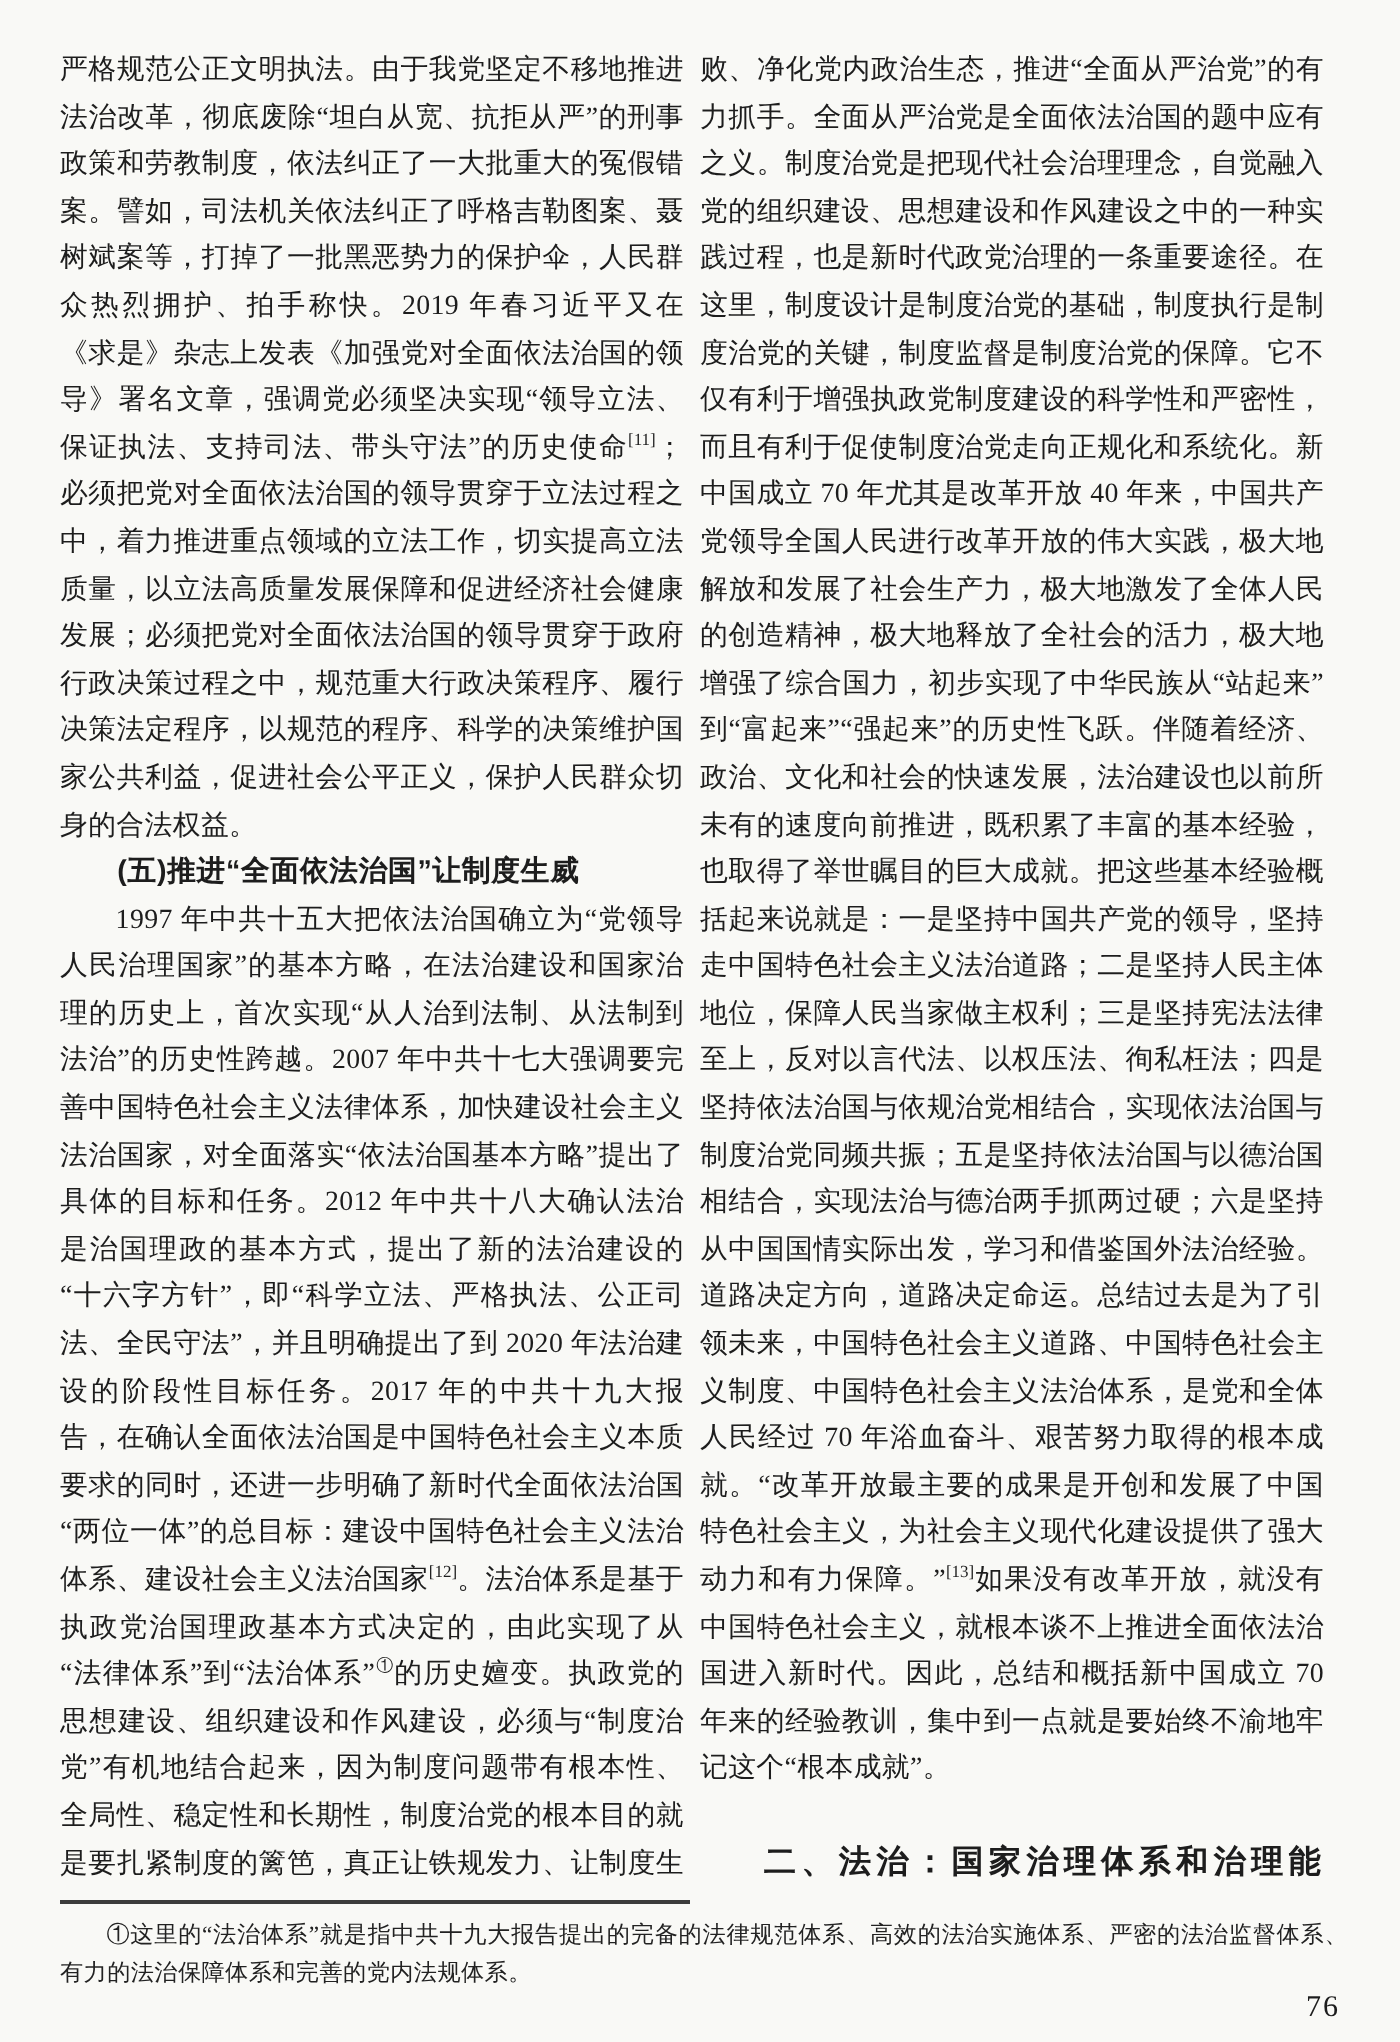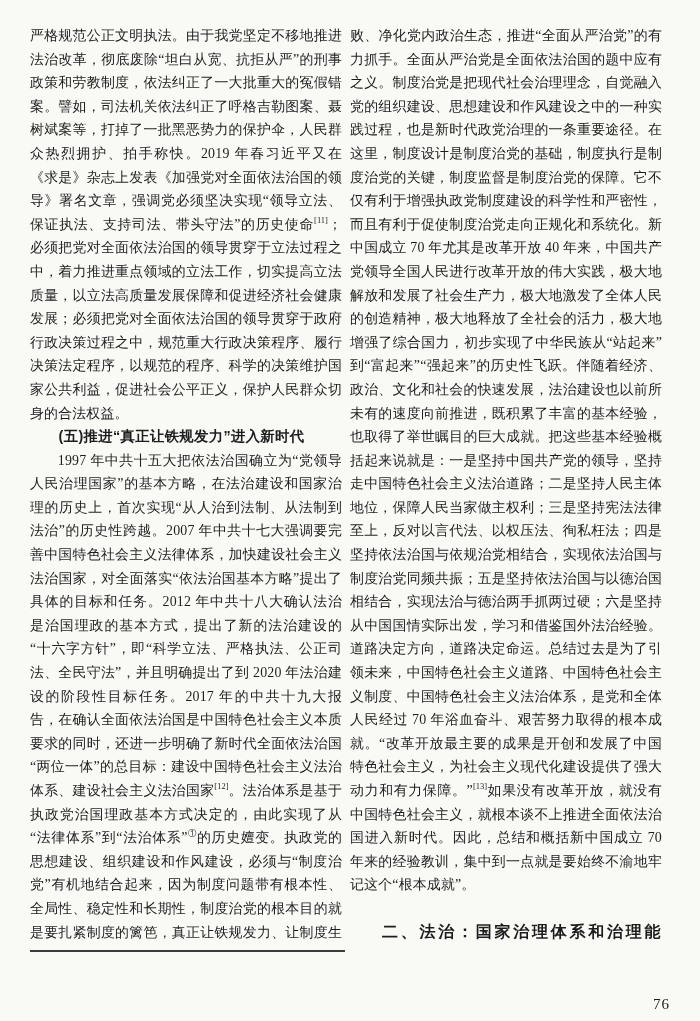--- a/index.html
+++ b/index.html
@@ -90,27 +90,28 @@
     color: #1d1d1d;
   }
 </style>
 </head>
 <body>
 
 <div class="page">
   <div class="content">
     <div class="col">
         <p class="para cont">严格规范公正文明执法。由于我党坚定不移地推进法治改革，彻底废除“坦白从宽、抗拒从严”的刑事政策和劳教制度，依法纠正了一大批重大的冤假错案。譬如，司法机关依法纠正了呼格吉勒图案、聂树斌案等，打掉了一批黑恶势力的保护伞，人民群众热烈拥护、拍手称快。2019 年春习近平又在《求是》杂志上发表《加强党对全面依法治国的领导》署名文章，强调党必须坚决实现“领导立法、保证执法、支持司法、带头守法”的历史使命<sup class="ref">[11]</sup>；必须把党对全面依法治国的领导贯穿于立法过程之中，着力推进重点领域的立法工作，切实提高立法质量，以立法高质量发展保障和促进经济社会健康发展；必须把党对全面依法治国的领导贯穿于政府行政决策过程之中，规范重大行政决策程序、履行决策法定程序，以规范的程序、科学的决策维护国家公共利益，促进社会公平正义，保护人民群众切身的合法权益。</p>
-        <h3 class="h-sub">(五)推进“真正让铁规发力”进入新时代</h3>
+        <h3 class="h-sub">(五)推进“全面依法治国”让制度生威</h3>
         <p class="para">1997 年中共十五大把依法治国确立为“党领导人民治理国家”的基本方略，在法治建设和国家治理的历史上，首次实现“从人治到法制、从法制到法治”的历史性跨越。2007 年中共十七大强调要完善中国特色社会主义法律体系，加快建设社会主义法治国家，对全面落实“依法治国基本方略”提出了具体的目标和任务。2012 年中共十八大确认法治是治国理政的基本方式，提出了新的法治建设的“十六字方针”，即“科学立法、严格执法、公正司法、全民守法”，并且明确提出了到 2020 年法治建设的阶段性目标任务。2017 年的中共十九大报告，在确认全面依法治国是中国特色社会主义本质要求的同时，还进一步明确了新时代全面依法治国“两位一体”的总目标：建设中国特色社会主义法治体系、建设社会主义法治国家<sup class="ref">[12]</sup>。法治体系是基于执政党治国理政基本方式决定的，由此实现了从“法律体系”到“法治体系”<sup class="ref">①</sup>的历史嬗变。执政党的思想建设、组织建设和作风建设，必须与“制度治党”有机地结合起来，因为制度问题带有根本性、全局性、稳定性和长期性，制度治党的根本目的就是要扎紧制度的篱笆，真正让铁规发力、让制度生威，形成科学有效的权力运行机制和监督实施体系。自中共十八大以来，党认真总结国内外政党兴衰规律，从关涉党和国家生死存亡的高度，着力推进制度治党建设。制度治党是健全和扎紧以党章为核心的党内法规制度体系的“笼子”，提升党内法规制度的权威性，强化制度的执行力和刚性约束力，严厉惩治贪污腐</p>
       </div>
     <div class="col">
         <p class="para cont">败、净化党内政治生态，推进“全面从严治党”的有力抓手。全面从严治党是全面依法治国的题中应有之义。制度治党是把现代社会治理理念，自觉融入党的组织建设、思想建设和作风建设之中的一种实践过程，也是新时代政党治理的一条重要途径。在这里，制度设计是制度治党的基础，制度执行是制度治党的关键，制度监督是制度治党的保障。它不仅有利于增强执政党制度建设的科学性和严密性，而且有利于促使制度治党走向正规化和系统化。新中国成立 70 年尤其是改革开放 40 年来，中国共产党领导全国人民进行改革开放的伟大实践，极大地解放和发展了社会生产力，极大地激发了全体人民的创造精神，极大地释放了全社会的活力，极大地增强了综合国力，初步实现了中华民族从“站起来”到“富起来”“强起来”的历史性飞跃。伴随着经济、政治、文化和社会的快速发展，法治建设也以前所未有的速度向前推进，既积累了丰富的基本经验，也取得了举世瞩目的巨大成就。把这些基本经验概括起来说就是：一是坚持中国共产党的领导，坚持走中国特色社会主义法治道路；二是坚持人民主体地位，保障人民当家做主权利；三是坚持宪法法律至上，反对以言代法、以权压法、徇私枉法；四是坚持依法治国与依规治党相结合，实现依法治国与制度治党同频共振；五是坚持依法治国与以德治国相结合，实现法治与德治两手抓两过硬；六是坚持从中国国情实际出发，学习和借鉴国外法治经验。道路决定方向，道路决定命运。总结过去是为了引领未来，中国特色社会主义道路、中国特色社会主义制度、中国特色社会主义法治体系，是党和全体人民经过 70 年浴血奋斗、艰苦努力取得的根本成就。“改革开放最主要的成果是开创和发展了中国特色社会主义，为社会主义现代化建设提供了强大动力和有力保障。”<sup class="ref">[13]</sup>如果没有改革开放，就没有中国特色社会主义，就根本谈不上推进全面依法治国进入新时代。因此，总结和概括新中国成立 70 年来的经验教训，集中到一点就是要始终不渝地牢记这个“根本成就”。</p>
         <h2 class="h-section">二、法治：国家治理体系和治理能力的重要依托</h2>
       </div>
   </div>
 
   <div class="footnote-area">
     <hr class="fn-rule">
+    <p class="fn-text"><span>①</span><span>这里的“法治体系”就是指中共十九大报告提出的完备的法律规范体系、高效的法治实施体系、严密的法治监督体系、有力的法治保障体系和完善的党内法规体系。</span></p>
   </div>
 
   <div class="page-num">76</div>
 </div>
 
 </body></html>

